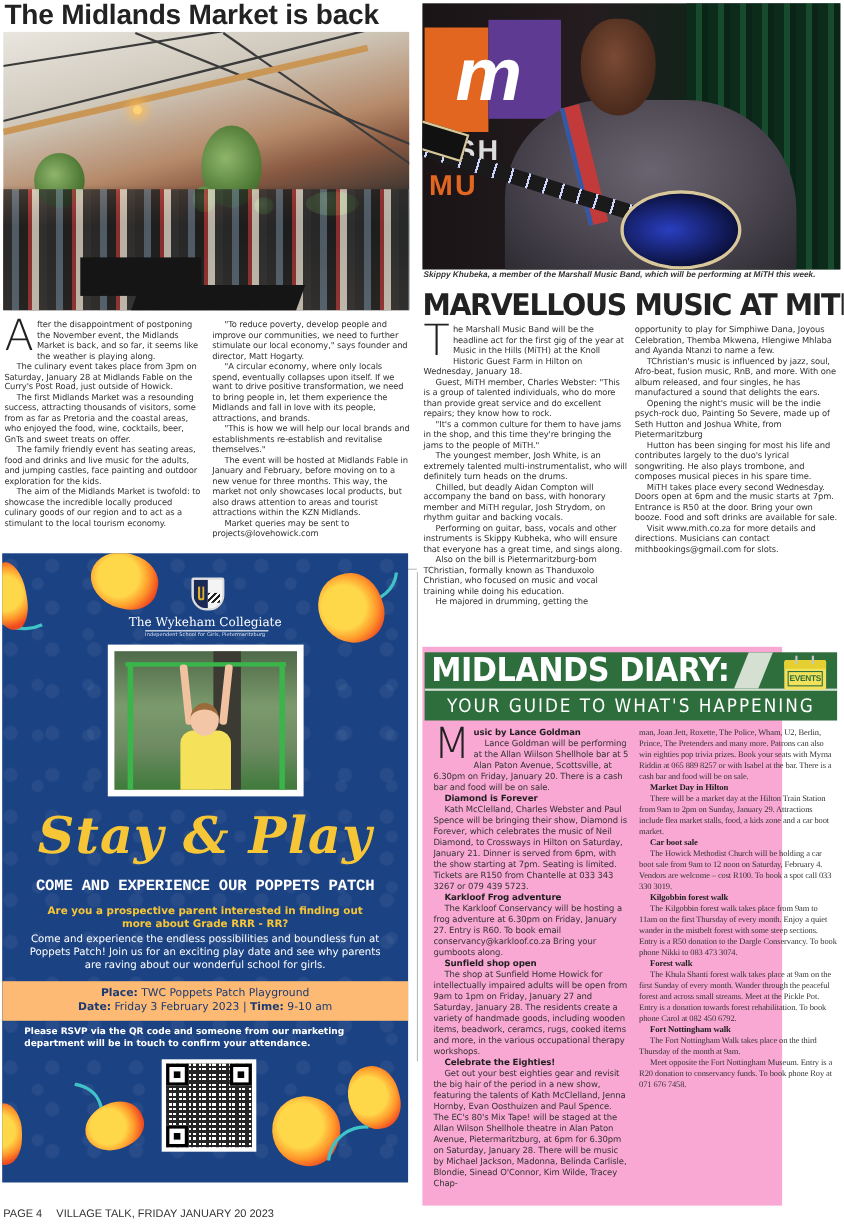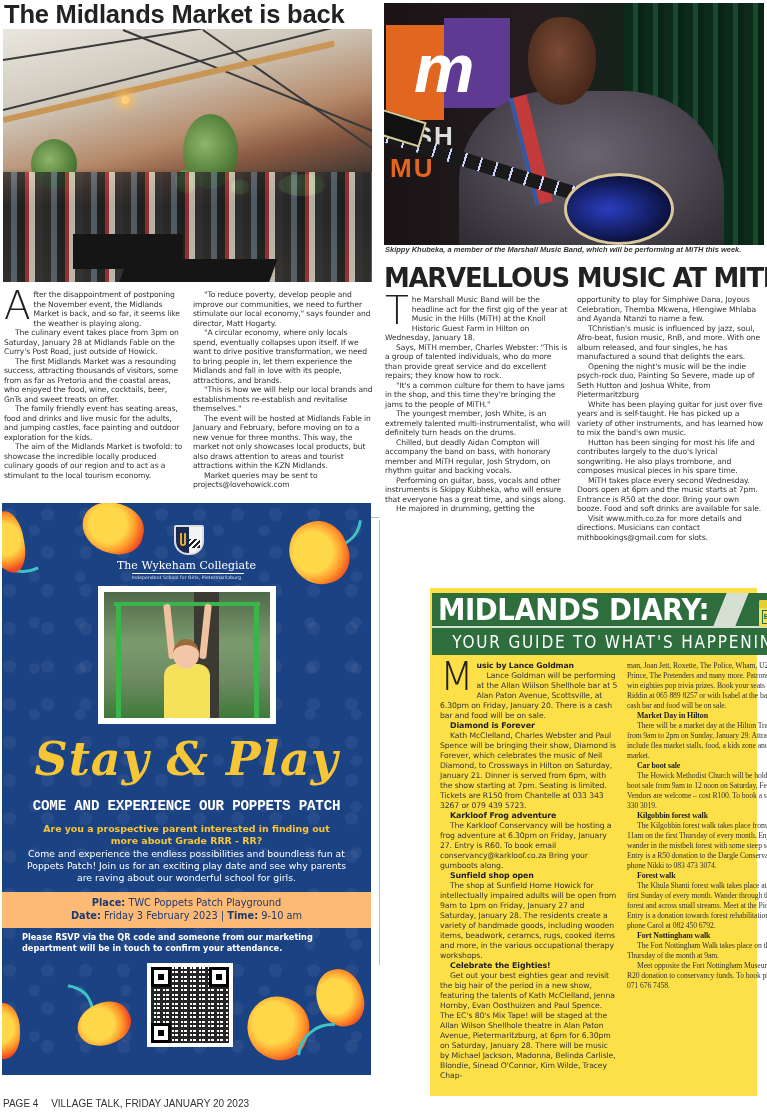--- a/index.html
+++ b/index.html
@@ -85,21 +85,21 @@
   #a2-photo .guitar-body { position: absolute; left: 180px; top: 170px; width: 110px; height: 72px; background: radial-gradient(ellipse at 40% 50%, #2a3ec0, #0c1240 70%); border-radius: 50%; border: 3px solid #d9c89a; }
   #a2-photo .neck { position: absolute; left: -10px; top: 122px; width: 230px; height: 14px; background: repeating-linear-gradient(90deg, #1a1a1a 0 14px, #cfd4ff 14px 16px); transform: rotate(17deg); transform-origin: left center; }
   #a2-photo .head-stock { position: absolute; left: -8px; top: 112px; width: 48px; height: 26px; background: #111; border: 2px solid #d9c89a; transform: rotate(17deg); }
 
   #a2-caption { position: absolute; left: 385px; top: 246px; width: 378px; font-family: "Liberation Sans", sans-serif; font-style: italic; font-weight: bold; font-size: 7.5px; line-height: 8.6px; color: #333; }
   #a2-headline { position: absolute; left: 384px; top: 262px; width: 383px; font-family: "DejaVu Sans", sans-serif; font-weight: bold; font-size: 27px; line-height: 31px; color: #222; letter-spacing: -1.3px; white-space: nowrap; transform: scaleX(0.96); transform-origin: left; }
   #a2-col1 { position: absolute; left: 385px; top: 295px; width: 185px; }
   #a2-col2 { position: absolute; left: 577px; top: 295px; width: 187px; }
 
   
-  #diary { position: absolute; left: 384px; top: 588px; width: 327px; height: 508px; background: #fde047; margin-left: 46px; }
+  #diary { position: absolute; left: 384px; top: 588px; width: 327px; height: 508px; background: #f9a8d4; }
   #diary-banner { position: absolute; left: 2px; top: 5px; width: 375px; height: 62px; background: #2d6e3c; overflow: hidden; }
   #diary-title-wrap { position: absolute; left: 0; top: 0; width: 306px; height: 33px; }
   #diary-title { position: absolute; left: 6px; top: -1px; font-family: "DejaVu Sans", sans-serif; font-weight: bold; font-size: 30px; line-height: 36px; color: #fff; letter-spacing: -0.5px; white-space: nowrap; transform: scaleX(0.92); transform-origin: left; }
   #diary-slash { position: absolute; left: 288px; top: 0; width: 22px; height: 33px; background: #d5e0d3; transform: skewX(-22deg); }
   #diary-strip { position: absolute; left: 0; top: 33px; width: 375px; height: 2px; background: #d5e0d3; }
   #diary-subtitle { position: absolute; left: 0; top: 37px; width: 375px; text-align: center; font-family: "DejaVu Sans Condensed", "DejaVu Sans", sans-serif; font-size: 17px; line-height: 24px; color: #fff; letter-spacing: 1.8px; white-space: nowrap; }
   #events-badge { position: absolute; left: 327px; top: 7px; width: 38px; height: 27px; background: #f2e15a; border-radius: 2px; }
   #events-badge .ring { position: absolute; top: -4px; width: 2px; height: 8px; background: #c5c5c5; border-radius: 1px; }
   #events-badge .top { position: absolute; left: 0; top: 0; width: 38px; height: 8px; background: #e6cf30; border-radius: 2px 2px 0 0; }
   #events-label { position: absolute; left: 3px; top: 10px; width: 32px; height: 14px; border: 1px solid #2d6e3c; font-family: "Liberation Sans", sans-serif; font-weight: bold; font-size: 7.6px; line-height: 12px; text-align: center; color: #2d6e3c; letter-spacing: -0.3px; }
@@ -234,32 +234,32 @@
   <div class="head"></div>
   <div class="neck"></div>
   <div class="head-stock"></div>
   <div class="guitar-body"></div>
 </div>
 <div id="a2-caption">Skippy Khubeka, a member of the Marshall Music Band, which will be performing at MiTH this week.</div>
 <h1 id="a2-headline">MARVELLOUS MUSIC AT MITH</h1>
 
 <div id="a2-col1" class="body-text">
   <p class="first"><span class="dropcap">T</span><span>he Marshall Music Band will be the headline act for the first gig of the year at Music in the Hills (MiTH) at the Knoll Historic Guest Farm in Hilton on Wednesday, January 18.</span></p>
-  <p>Says, MiTH member, Charles Webster: "This is a group of talented individuals, who do more than provide great service and do excellent repairs; they know how to rock.</p>
+  <p>Guest, MiTH member, Charles Webster: "This is a group of talented individuals, who do more than provide great service and do excellent repairs; they know how to rock.</p>
   <p>"It's a common culture for them to have jams in the shop, and this time they're bringing the jams to the people of MiTH."</p>
   <p>The youngest member, Josh White, is an extremely talented multi-instrumentalist, who will definitely turn heads on the drums.</p>
   <p>Chilled, but deadly Aidan Compton will accompany the band on bass, with honorary member and MiTH regular, Josh Strydom, on rhythm guitar and backing vocals.</p>
   <p>Performing on guitar, bass, vocals and other instruments is Skippy Kubheka, who will ensure that everyone has a great time, and sings along.</p>
+  <p>Also on the bill is Pietermaritzburg-born TChristian, formally known as Thanduxolo Christian, who focused on music and vocal training while doing his education.</p>
   <p>He majored in drumming, getting the</p>
 </div>
 <div id="a2-col2" class="body-text">
   <p class="first">opportunity to play for Simphiwe Dana, Joyous Celebration, Themba Mkwena, Hlengiwe Mhlaba and Ayanda Ntanzi to name a few.</p>
   <p>TChristian's music is influenced by jazz, soul, Afro-beat, fusion music, RnB, and more. With one album released, and four singles, he has manufactured a sound that delights the ears.</p>
   <p>Opening the night's music will be the indie psych-rock duo, Painting So Severe, made up of Seth Hutton and Joshua White, from Pietermaritzburg</p>
-  <p>White has been playing guitar for just over five years and is self-taught. He has picked up a variety of other instruments, and has learned how to mix the band's own music.</p>
   <p>Hutton has been singing for most his life and contributes largely to the duo's lyrical songwriting. He also plays trombone, and composes musical pieces in his spare time.</p>
   <p>MiTH takes place every second Wednesday. Doors open at 6pm and the music starts at 7pm. Entrance is R50 at the door. Bring your own booze. Food and soft drinks are available for sale.</p>
   <p>Visit www.mith.co.za for more details and directions. Musicians can contact mithbookings@gmail.com for slots.</p>
 </div>
 
 <div id="diary">
   <div id="diary-banner">
     <div id="diary-title-wrap">
       <div id="diary-title">MIDLANDS DIARY:</div>
     </div>

